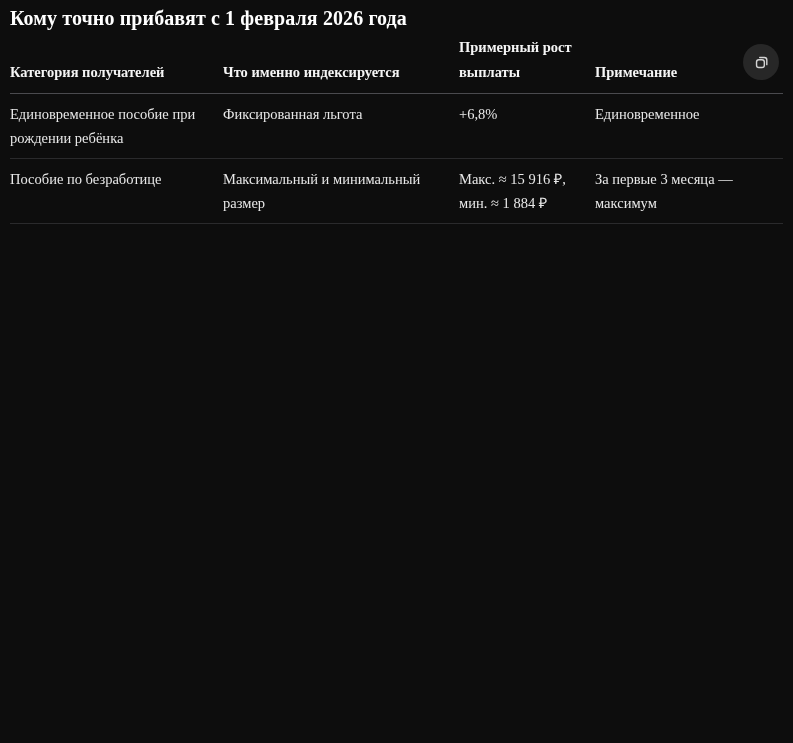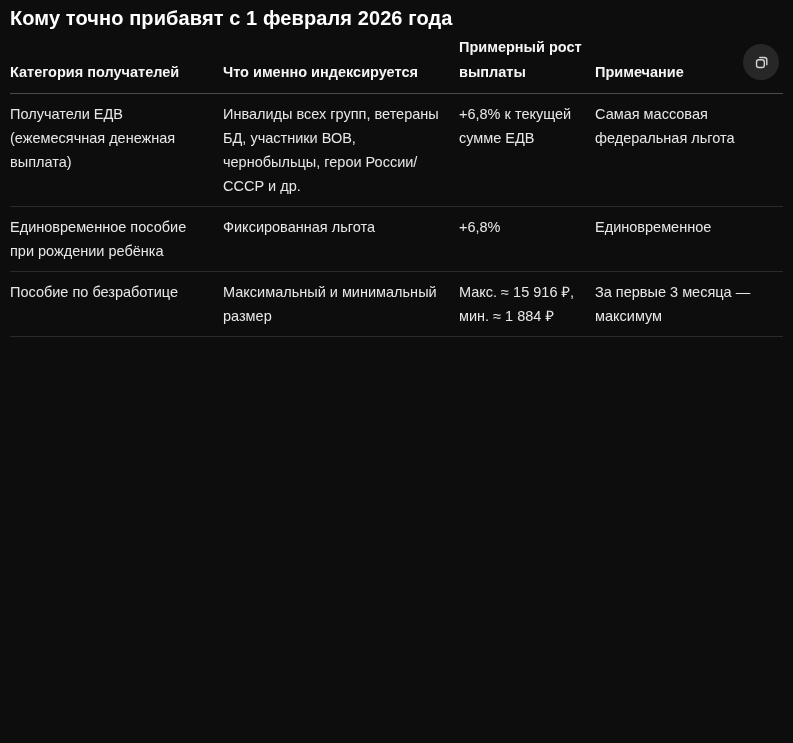--- a/index.html
+++ b/index.html
@@ -10,20 +10,21 @@
     width: 793px;
     height: 743px;
     background: #0d0d0d;
     color: #e8e8e8;
     font-family: "Liberation Sans", sans-serif;
     overflow: hidden;
     position: relative;
   }
   .page {
     padding: 5px 25px 0 10px;
+    font-family: Liberation Serif, serif;
   }
   .title {
     font-size: 20px;
     line-height: 26px;
     font-weight: 700;
     color: #ffffff;
     margin: 0 0 4px 0;
     letter-spacing: 0.1px;
   }
   .copy-btn {
@@ -93,26 +94,20 @@
     <thead>
       <tr>
         <th>Категория получателей</th>
         <th>Что именно индексируется</th>
         <th>Примерный рост выплаты</th>
         <th>Примечание</th>
       </tr>
     </thead>
     <tbody>
       <tr>
-        <td>Получатели ЕДВ (ежемесячная денежная выплата)</td>
-        <td>Инвалиды всех групп, ветераны БД, участники ВОВ, чернобыльцы, герои России/СССР и др.</td>
-        <td>+6,8% к текущей сумме ЕДВ</td>
-        <td>Самая массовая федеральная льгота</td>
-      </tr>
-      <tr>
         <td>Единовременное пособие при рождении ребёнка</td>
         <td>Фиксированная льгота</td>
         <td>+6,8%</td>
         <td>Единовременное</td>
       </tr>
       <tr>
         <td>Пособие по безработице</td>
         <td>Максимальный и минимальный размер</td>
         <td>Макс.&nbsp;≈&nbsp;15&nbsp;916&nbsp;₽, мин.&nbsp;≈&nbsp;1&nbsp;884&nbsp;₽</td>
         <td>За первые 3 месяца — максимум</td>

